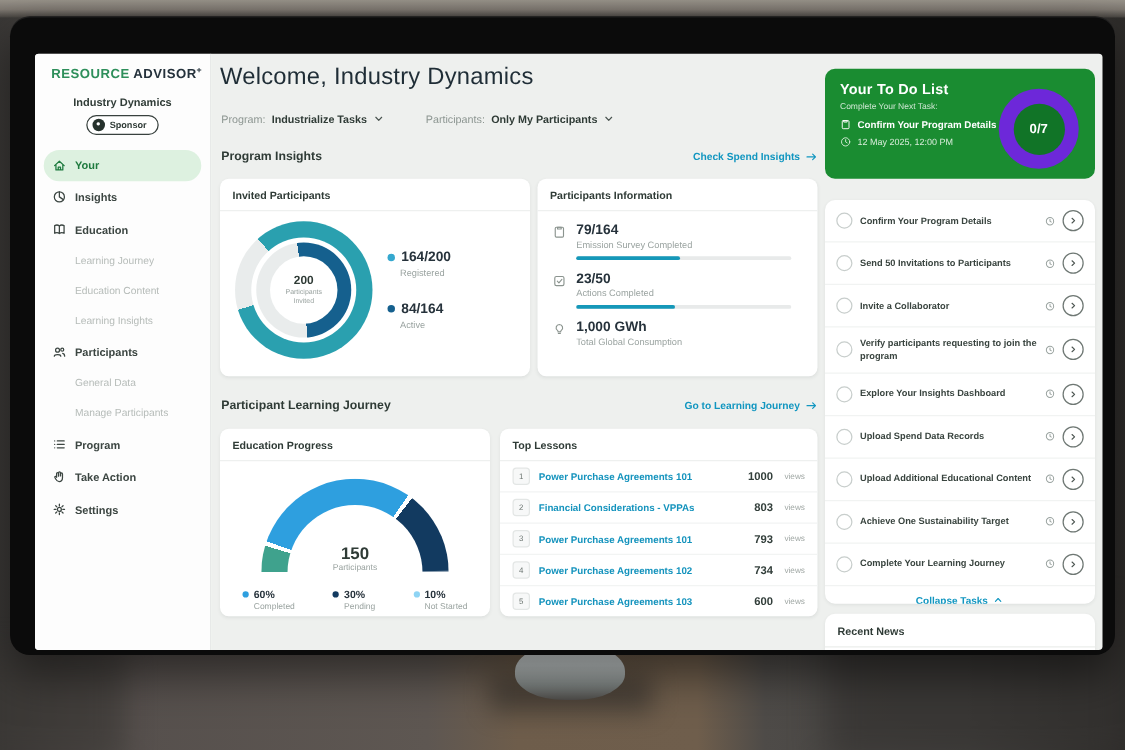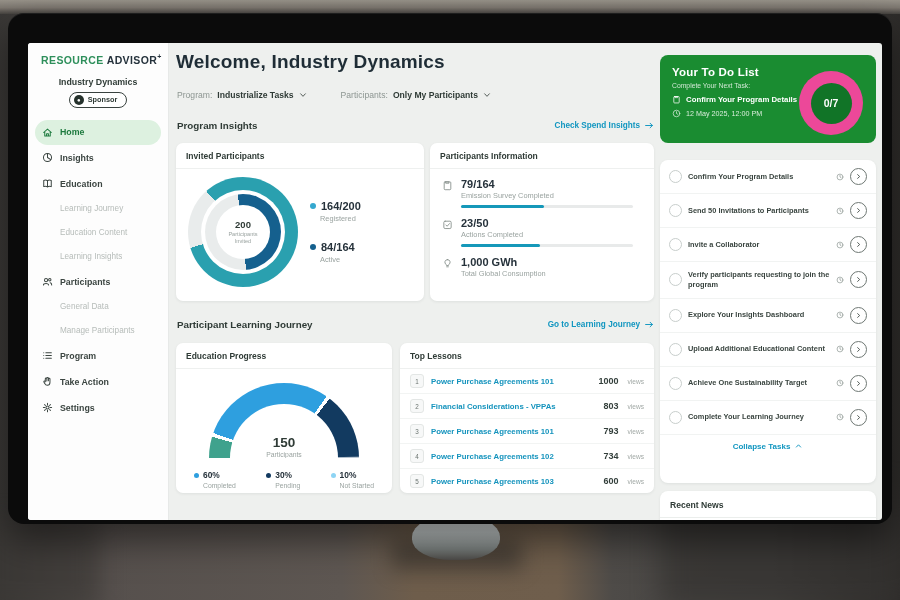--- a/index.html
+++ b/index.html
@@ -27,21 +27,21 @@
   .badge{margin:5px auto 0;width:max-content;display:flex;align-items:center;gap:4px;border:1px solid #39423f;
     border-radius:10px;padding:2px 9px 2px 4px;font-size:7.3px;font-weight:bold;color:#2f3b36;background:#fff;}
   .badge .bdot{width:10px;height:10px;border-radius:50%;background:#26322d;color:#fff;font-size:6px;line-height:10px;text-align:center;}
   .nav{margin-top:12px;}
   .nav-row{display:flex;align-items:center;gap:7px;height:26px;padding:0 0 0 14px;font-size:8.8px;font-weight:bold;color:#3c4642;cursor:pointer;}
   .nav-row svg{width:11px;height:11px;flex:none;}
   .nav-row.active{background:#ddf1e0;border-radius:14px;margin:0 7px;height:25px;padding-left:7px;color:#1d7a3e;}
   .nav-sub{display:flex;align-items:center;height:24px;padding-left:32px;font-size:8.2px;color:#b6bcb9;cursor:pointer;}
   
   .main{position:absolute;left:140px;top:0;width:492px;height:100%;}
-  .h1{position:absolute;left:8px;top:8px;font-size:19px;font-weight:bold;color:#1f2d36;letter-spacing:.2px;}
+  .h1{position:absolute;left:8px;top:8px;font-size:19px;font-weight:normal;color:#1f2d36;letter-spacing:.2px;}
   .filters{position:absolute;left:9px;top:47px;display:flex;align-items:center;gap:34px;}
   .filter{display:flex;align-items:center;gap:5px;cursor:pointer;}
   .f-label{font-size:8.6px;color:#8d9692;}
   .f-value{font-size:8.6px;font-weight:bold;color:#2f3b36;}
   .chev{width:8px;height:8px;color:#4a5450;}
   .sec-row{position:absolute;left:9px;width:477px;display:flex;justify-content:space-between;align-items:center;}
   .sec-title{font-size:9.8px;font-weight:bold;color:#2f3b36;text-align:center;}
   .sec-link{display:flex;align-items:center;gap:4px;font-size:8.2px;font-weight:bold;color:#1196c0;cursor:pointer;}
   .sec-link svg{width:10px;height:9px;}
   .card{position:absolute;background:#fff;border-radius:7px;box-shadow:0 1px 3px rgba(40,50,45,.08);}
@@ -90,21 +90,21 @@
   .l-suffix{font-size:6.6px;color:#a2a9a6;margin-left:2px;}
   
   .panel{position:absolute;left:632px;top:0;width:216px;height:100%;}
   .todo-card{position:absolute;left:0;top:12px;width:216px;height:88px;background:#1a8c31;border-radius:8px;color:#fff;}
   .todo-inner{padding:11px 12px;}
   .todo-title{font-size:11.5px;font-weight:bold;letter-spacing:.2px;}
   .todo-sub{font-size:6.8px;color:#cfe7d3;margin-top:4px;}
   .todo-line{display:flex;align-items:center;gap:5px;margin-top:6px;font-size:7.8px;font-weight:bold;}
   .todo-line.small{font-size:7.2px;font-weight:normal;color:#d7ecd9;margin-top:5px;}
   .todo-line svg{width:9px;height:9px;flex:none;}
-  .ring{position:absolute;right:13px;top:16px;width:64px;height:64px;border-radius:50%;background:#ec4899;
+  .ring{position:absolute;right:13px;top:16px;width:64px;height:64px;border-radius:50%;background:#6d28d9;
     display:flex;align-items:center;justify-content:center;}
   .ring-in{width:41px;height:41px;border-radius:50%;background:#117427;display:flex;align-items:center;justify-content:center;
     font-size:10.5px;font-weight:bold;color:#fff;}
   .tasks-card{position:absolute;left:0;top:117px;width:216px;height:323px;background:#fff;border-radius:8px;
     box-shadow:0 1px 3px rgba(40,50,45,.08);overflow:hidden;}
   .task{display:flex;align-items:center;gap:6px;padding:8px 9px;border-bottom:1px solid #f1f3f2;}
   .t-check{width:11px;height:11px;flex:none;border:1.4px solid #c8cecc;border-radius:50%;cursor:pointer;background:#fff;}
   .t-label{flex:1;font-size:7.4px;font-weight:bold;color:#39443f;line-height:1.35;}
   .t-clock{width:8px;height:8px;color:#9aa3a0;flex:none;}
   .t-go{width:15px;height:15px;flex:none;border:1.4px solid #6f7874;border-radius:50%;color:#4c5551;
@@ -137,21 +137,21 @@
         <div class="org">Industry Dynamics</div>
         <div class="badge">
           <span class="bdot">●</span>
           <span>Sponsor</span>
         </div>
         <nav class="nav">
           <div class="nav-row active">
             <svg viewBox="0 0 12 12" fill="none" stroke="currentColor" stroke-width="1.1" stroke-linecap="round" stroke-linejoin="round">
                 <path d="M1.8 6 6 2.2 10.2 6M3 5.1v4.7h6V5.1M5 9.8V7.4h2v2.4"></path>
               </svg>
-            <span>Home</span>
+            <span>Your</span>
           </div>
           <div class="nav-row">
             <svg viewBox="0 0 12 12" fill="none" stroke="currentColor" stroke-width="1.1" stroke-linecap="round">
                 <circle cx="6" cy="6" r="4.4"></circle>
                 <path d="M6 6V1.6M6 6l3.5 2.4"></path>
               </svg>
             <span>Insights</span>
           </div>
           <div class="nav-row">
             <svg viewBox="0 0 12 12" fill="none" stroke="currentColor" stroke-width="1.1" stroke-linecap="round" stroke-linejoin="round">
@@ -475,20 +475,33 @@
                 <path d="M6 3.6V6l1.6 1"></path>
               </svg>
             <span class="t-go">
                 <svg viewBox="0 0 12 12" fill="none" stroke="currentColor" stroke-width="1.6" stroke-linecap="round" stroke-linejoin="round">
                   <path d="M4.5 2.8 8 6l-3.5 3.2"></path>
                 </svg>
               </span>
           </div>
           <div class="task">
             <span class="t-check"></span>
+            <span class="t-label">Upload Spend Data Records</span>
+            <svg class="t-clock" viewBox="0 0 12 12" fill="none" stroke="currentColor" stroke-width="1.2" stroke-linecap="round">
+                <circle cx="6" cy="6" r="4.4"></circle>
+                <path d="M6 3.6V6l1.6 1"></path>
+              </svg>
+            <span class="t-go">
+                <svg viewBox="0 0 12 12" fill="none" stroke="currentColor" stroke-width="1.6" stroke-linecap="round" stroke-linejoin="round">
+                  <path d="M4.5 2.8 8 6l-3.5 3.2"></path>
+                </svg>
+              </span>
+          </div>
+          <div class="task">
+            <span class="t-check"></span>
             <span class="t-label">Upload Additional Educational Content</span>
             <svg class="t-clock" viewBox="0 0 12 12" fill="none" stroke="currentColor" stroke-width="1.2" stroke-linecap="round">
                 <circle cx="6" cy="6" r="4.4"></circle>
                 <path d="M6 3.6V6l1.6 1"></path>
               </svg>
             <span class="t-go">
                 <svg viewBox="0 0 12 12" fill="none" stroke="currentColor" stroke-width="1.6" stroke-linecap="round" stroke-linejoin="round">
                   <path d="M4.5 2.8 8 6l-3.5 3.2"></path>
                 </svg>
               </span>

